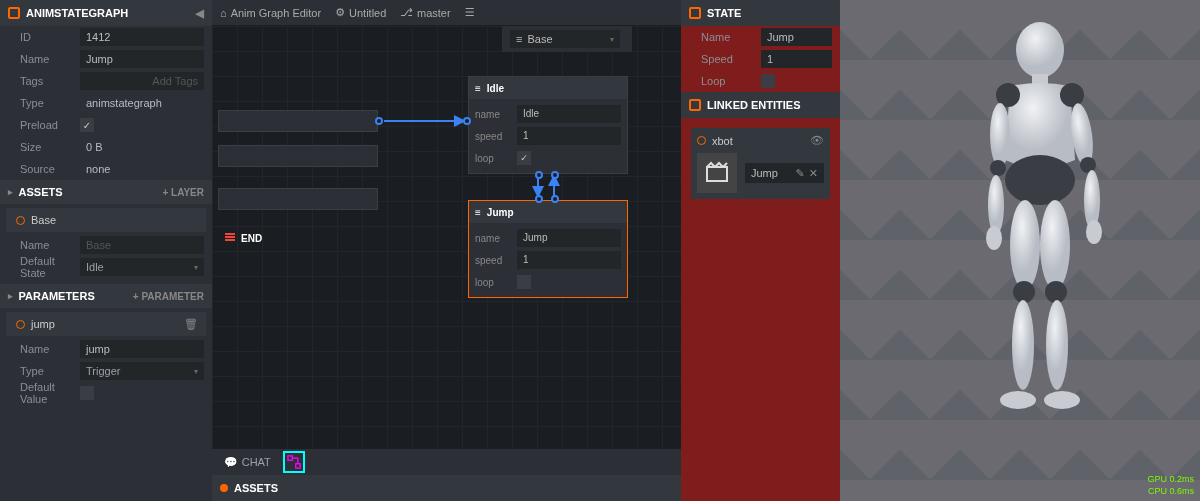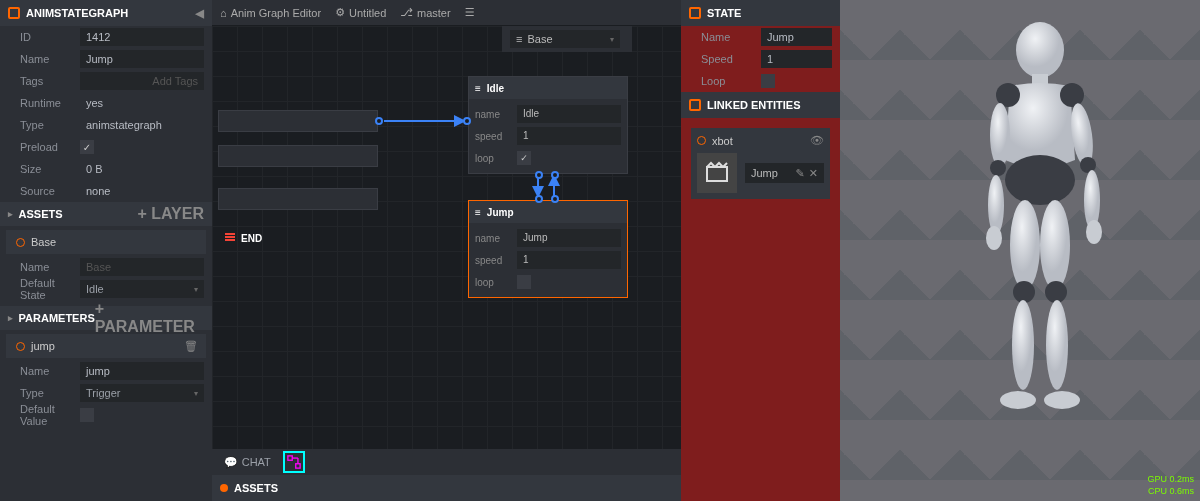--- a/index.html
+++ b/index.html
@@ -14,21 +14,21 @@
 .prop-row { display: flex; align-items: center; height: 22px; padding: 0 8px; margin-left: 12px; }
 .prop-label { width: 60px; color: #8a8e96; }
 .prop-value { flex: 1; background: #232629; height: 18px; line-height: 18px; padding: 0 6px; color: #b8bcc4; }
 .prop-value.plain { background: transparent; }
 .prop-value.placeholder { color: #555; text-align: right; }
 .checkbox { width: 14px; height: 14px; background: #3a3d44; display: inline-flex; align-items: center; justify-content: center; color: #ccc; font-size: 10px; }
 .checkbox.checked::after { content: "✓"; }
 
 .section-header { background: #33373e; height: 24px; display: flex; align-items: center; padding: 0 8px; color: #fff; font-weight: bold; }
 .section-header::before { content: "▸"; margin-right: 6px; color: #888; font-size: 9px; }
-.section-header .add { margin-left: auto; color: #888; font-size: 16px; cursor: pointer; }
+.section-header .add { margin-left: auto; color: #888; font-size: 10px; cursor: pointer; }
 
 .sub-item { background: #33373e; margin: 4px 6px 2px 6px; height: 24px; display: flex; align-items: center; padding: 0 8px; color: #ccc; border-left: 2px solid transparent; }
 .sub-item::before { content: ""; width: 7px; height: 7px; border: 1.5px solid #f60; border-radius: 50%; margin-right: 6px; }
 .sub-item .del { margin-left: auto; color: #888; cursor: pointer; }
 
 .sub-props { padding: 0 6px 6px 6px; }
 .sub-props .prop-row { padding: 0 2px; }
 .sub-props .prop-value { background: #232629; }
 .select-value { background: #232629; display: flex; align-items: center; padding: 0 6px; height: 18px; flex: 1; }
 .select-value::after { content: "▾"; margin-left: auto; color: #666; font-size: 8px; }
@@ -114,24 +114,20 @@
       </div>
     <div class="prop-row">
         <span class="prop-label">Name</span>
         <span class="prop-value">Jump</span>
       </div>
     <div class="prop-row">
         <span class="prop-label">Tags</span>
         <span class="prop-value placeholder">Add Tags</span>
       </div>
     <div class="prop-row">
-        <span class="prop-label">Runtime</span>
-        <span class="prop-value plain">yes</span>
-      </div>
-    <div class="prop-row">
         <span class="prop-label">Type</span>
         <span class="prop-value plain">animstategraph</span>
       </div>
     <div class="prop-row">
         <span class="prop-label">Preload</span>
         <span class="checkbox checked"></span>
       </div>
     <div class="prop-row">
         <span class="prop-label">Size</span>
         <span class="prop-value plain">0 B</span>

